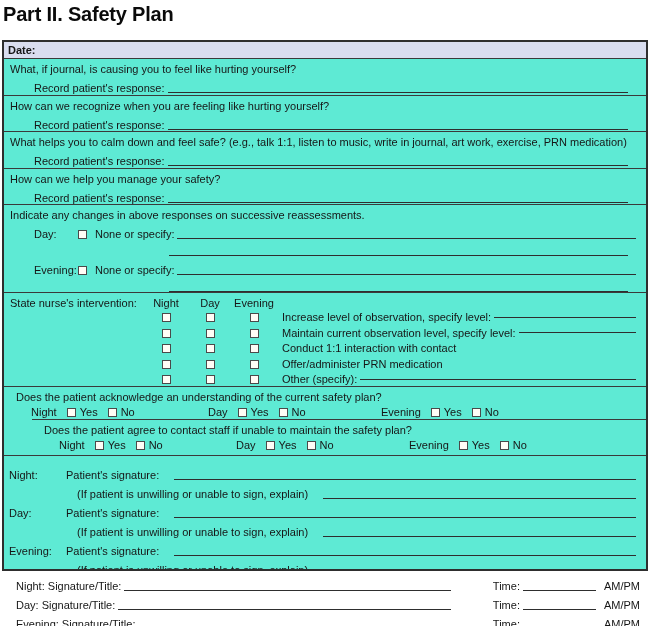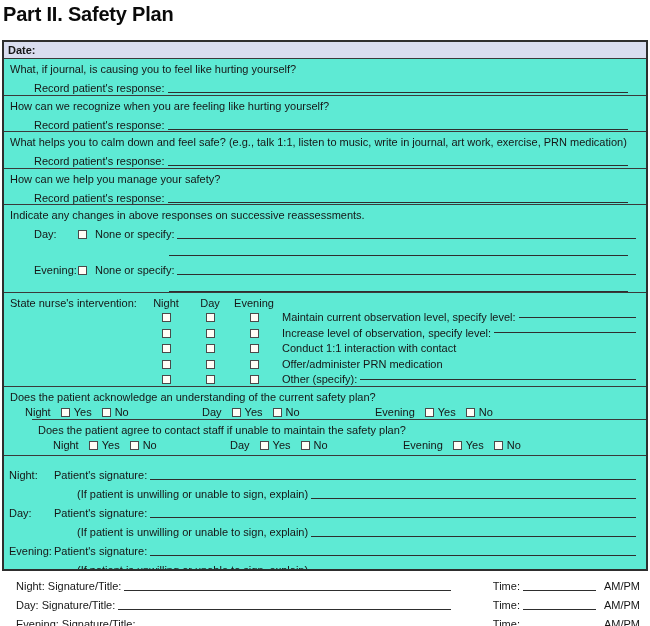--- a/index.html
+++ b/index.html
@@ -38,34 +38,34 @@
   
   .nurse{height:94px;padding:4px 8px 0 6px;}
   .nhead{display:flex;}
   .nlabel{width:134px;}
   .ncol{width:44px;text-align:center;}
   .nrow{display:flex;align-items:center;height:15px;margin-top:0.5px;}
   .nrow .sp{width:134px;flex:none;}
   .nopt{margin-left:6px;white-space:nowrap;}
   .nrow .fill{margin-bottom:3px;}
   
-  .ynsec{padding:4px 8px 0 6px;}
+  .ynsec{padding:4px 8px 0 12px;}
   .yn1{height:33px;}
   .yn2{height:36px;margin-left:28px;}
   .ynrow{position:relative;height:15px;margin-top:3px;}
   .yng{position:absolute;top:0;display:flex;align-items:center;}
   .yng .per{margin-right:10px;}
   .yng .cb{margin-right:4px;}
   .yng .word{margin-right:10px;}
   .g-night{left:15px;}
   .g-day{left:192px;}
   .g-evening{left:365px;}
   
   .sigsec{height:114px;padding:6px 8px 0 5px;}
-  .sigrow{height:19px;}
+  .sigrow{height:19px;gap:12px;}
   .sigrow .per{width:45px;flex:none;}
   .exrow{margin-left:68px;height:19px;}
   
   .footer{position:absolute;left:0;top:573px;width:650px;}
   .frow{display:flex;align-items:flex-end;height:18px;padding:0 10px 0 16px;margin-top:1px;}
   .frow .flabel{white-space:nowrap;}
   .frow .line1{flex:1;border-bottom:1px solid #2e2e2e;height:3px;margin:0 42px 1px 3px;}
   .frow .tlabel{white-space:nowrap;}
   .frow .line2{width:73px;border-bottom:1px solid #2e2e2e;height:3px;margin:0 8px 1px 3px;flex:none;}
   .nowrap{white-space:nowrap;}
@@ -140,29 +140,29 @@
       <span class="nlabel">State nurse's intervention:</span>
       <span class="ncol">Night</span>
       <span class="ncol">Day</span>
       <span class="ncol">Evening</span>
     </div>
     <div class="nrow">
       <span class="sp"></span>
       <span class="ncol"><span class="cb"></span></span>
       <span class="ncol"><span class="cb"></span></span>
       <span class="ncol"><span class="cb"></span></span>
+      <span class="nopt">Increase level of observation, specify level:</span>
+      <span class="fill"></span>
+    </div>
+    <div class="nrow">
+      <span class="sp"></span>
+      <span class="ncol"><span class="cb"></span></span>
+      <span class="ncol"><span class="cb"></span></span>
+      <span class="ncol"><span class="cb"></span></span>
       <span class="nopt">Maintain current observation level, specify level:</span>
-      <span class="fill"></span>
-    </div>
-    <div class="nrow">
-      <span class="sp"></span>
-      <span class="ncol"><span class="cb"></span></span>
-      <span class="ncol"><span class="cb"></span></span>
-      <span class="ncol"><span class="cb"></span></span>
-      <span class="nopt">Increase level of observation, specify level:</span>
       <span class="fill"></span>
     </div>
     <div class="nrow">
       <span class="sp"></span>
       <span class="ncol"><span class="cb"></span></span>
       <span class="ncol"><span class="cb"></span></span>
       <span class="ncol"><span class="cb"></span></span>
       <span class="nopt">Conduct 1:1 interaction with contact</span>
     </div>
     <div class="nrow">

